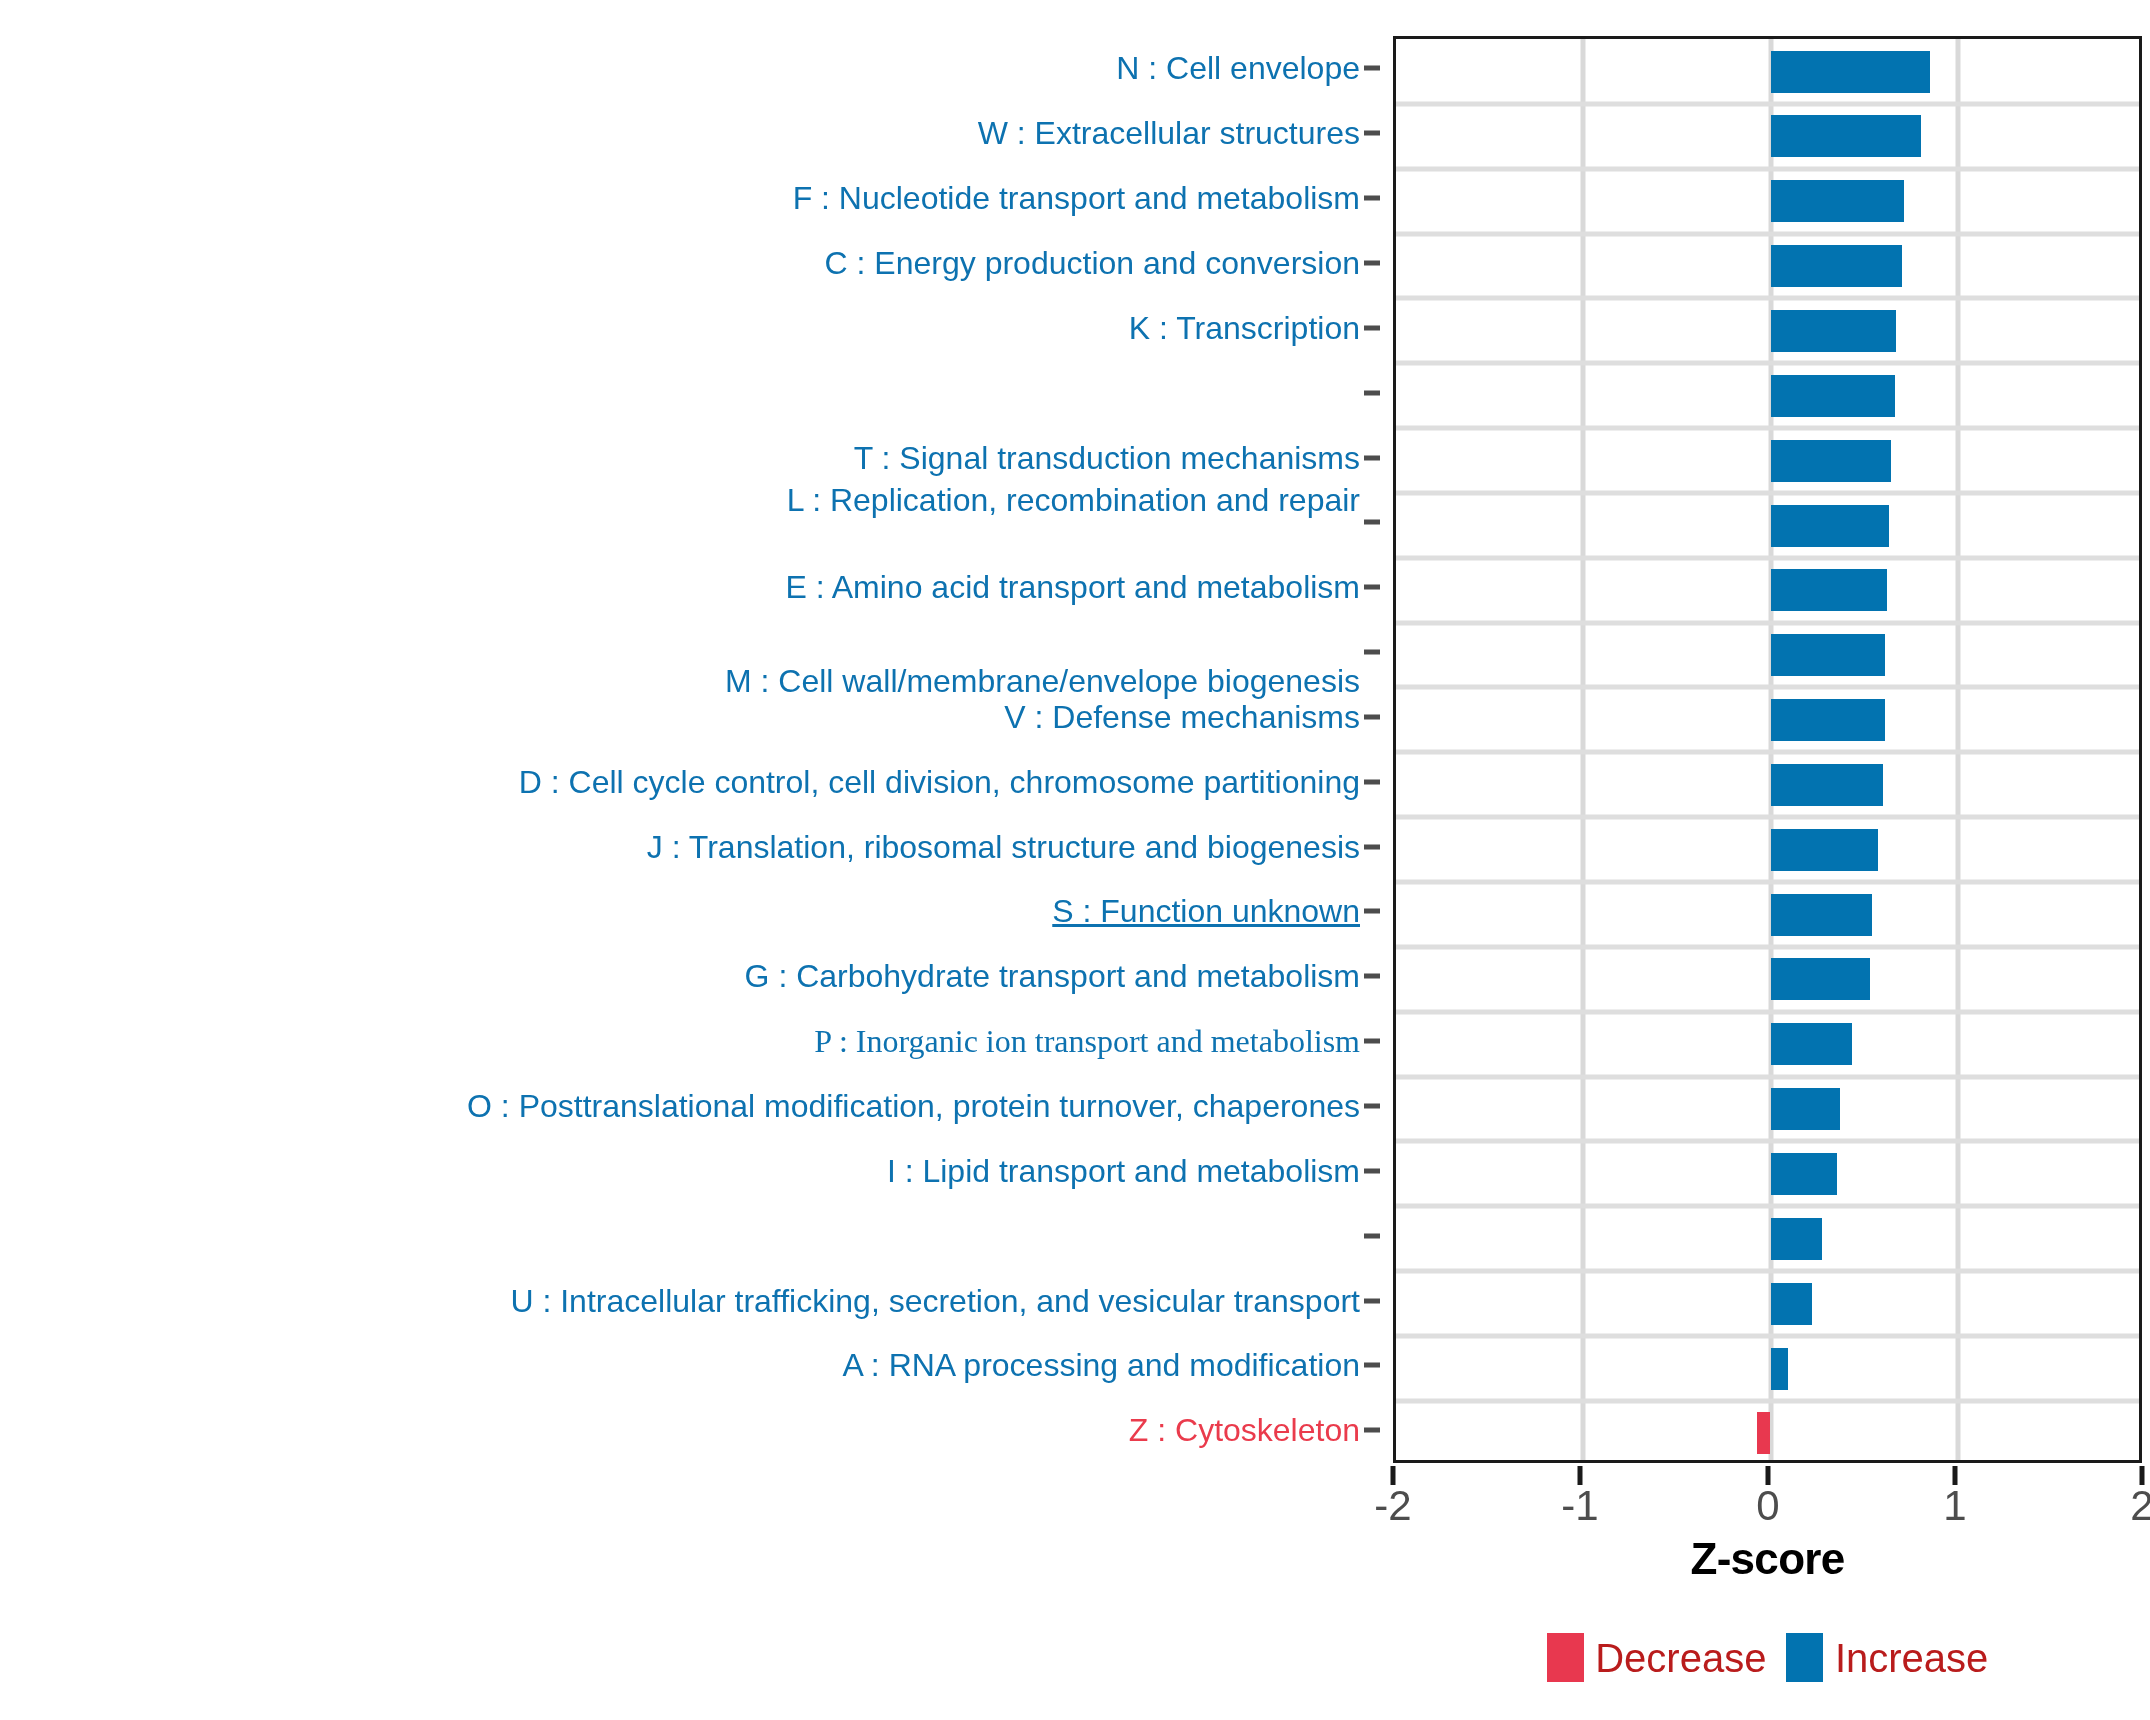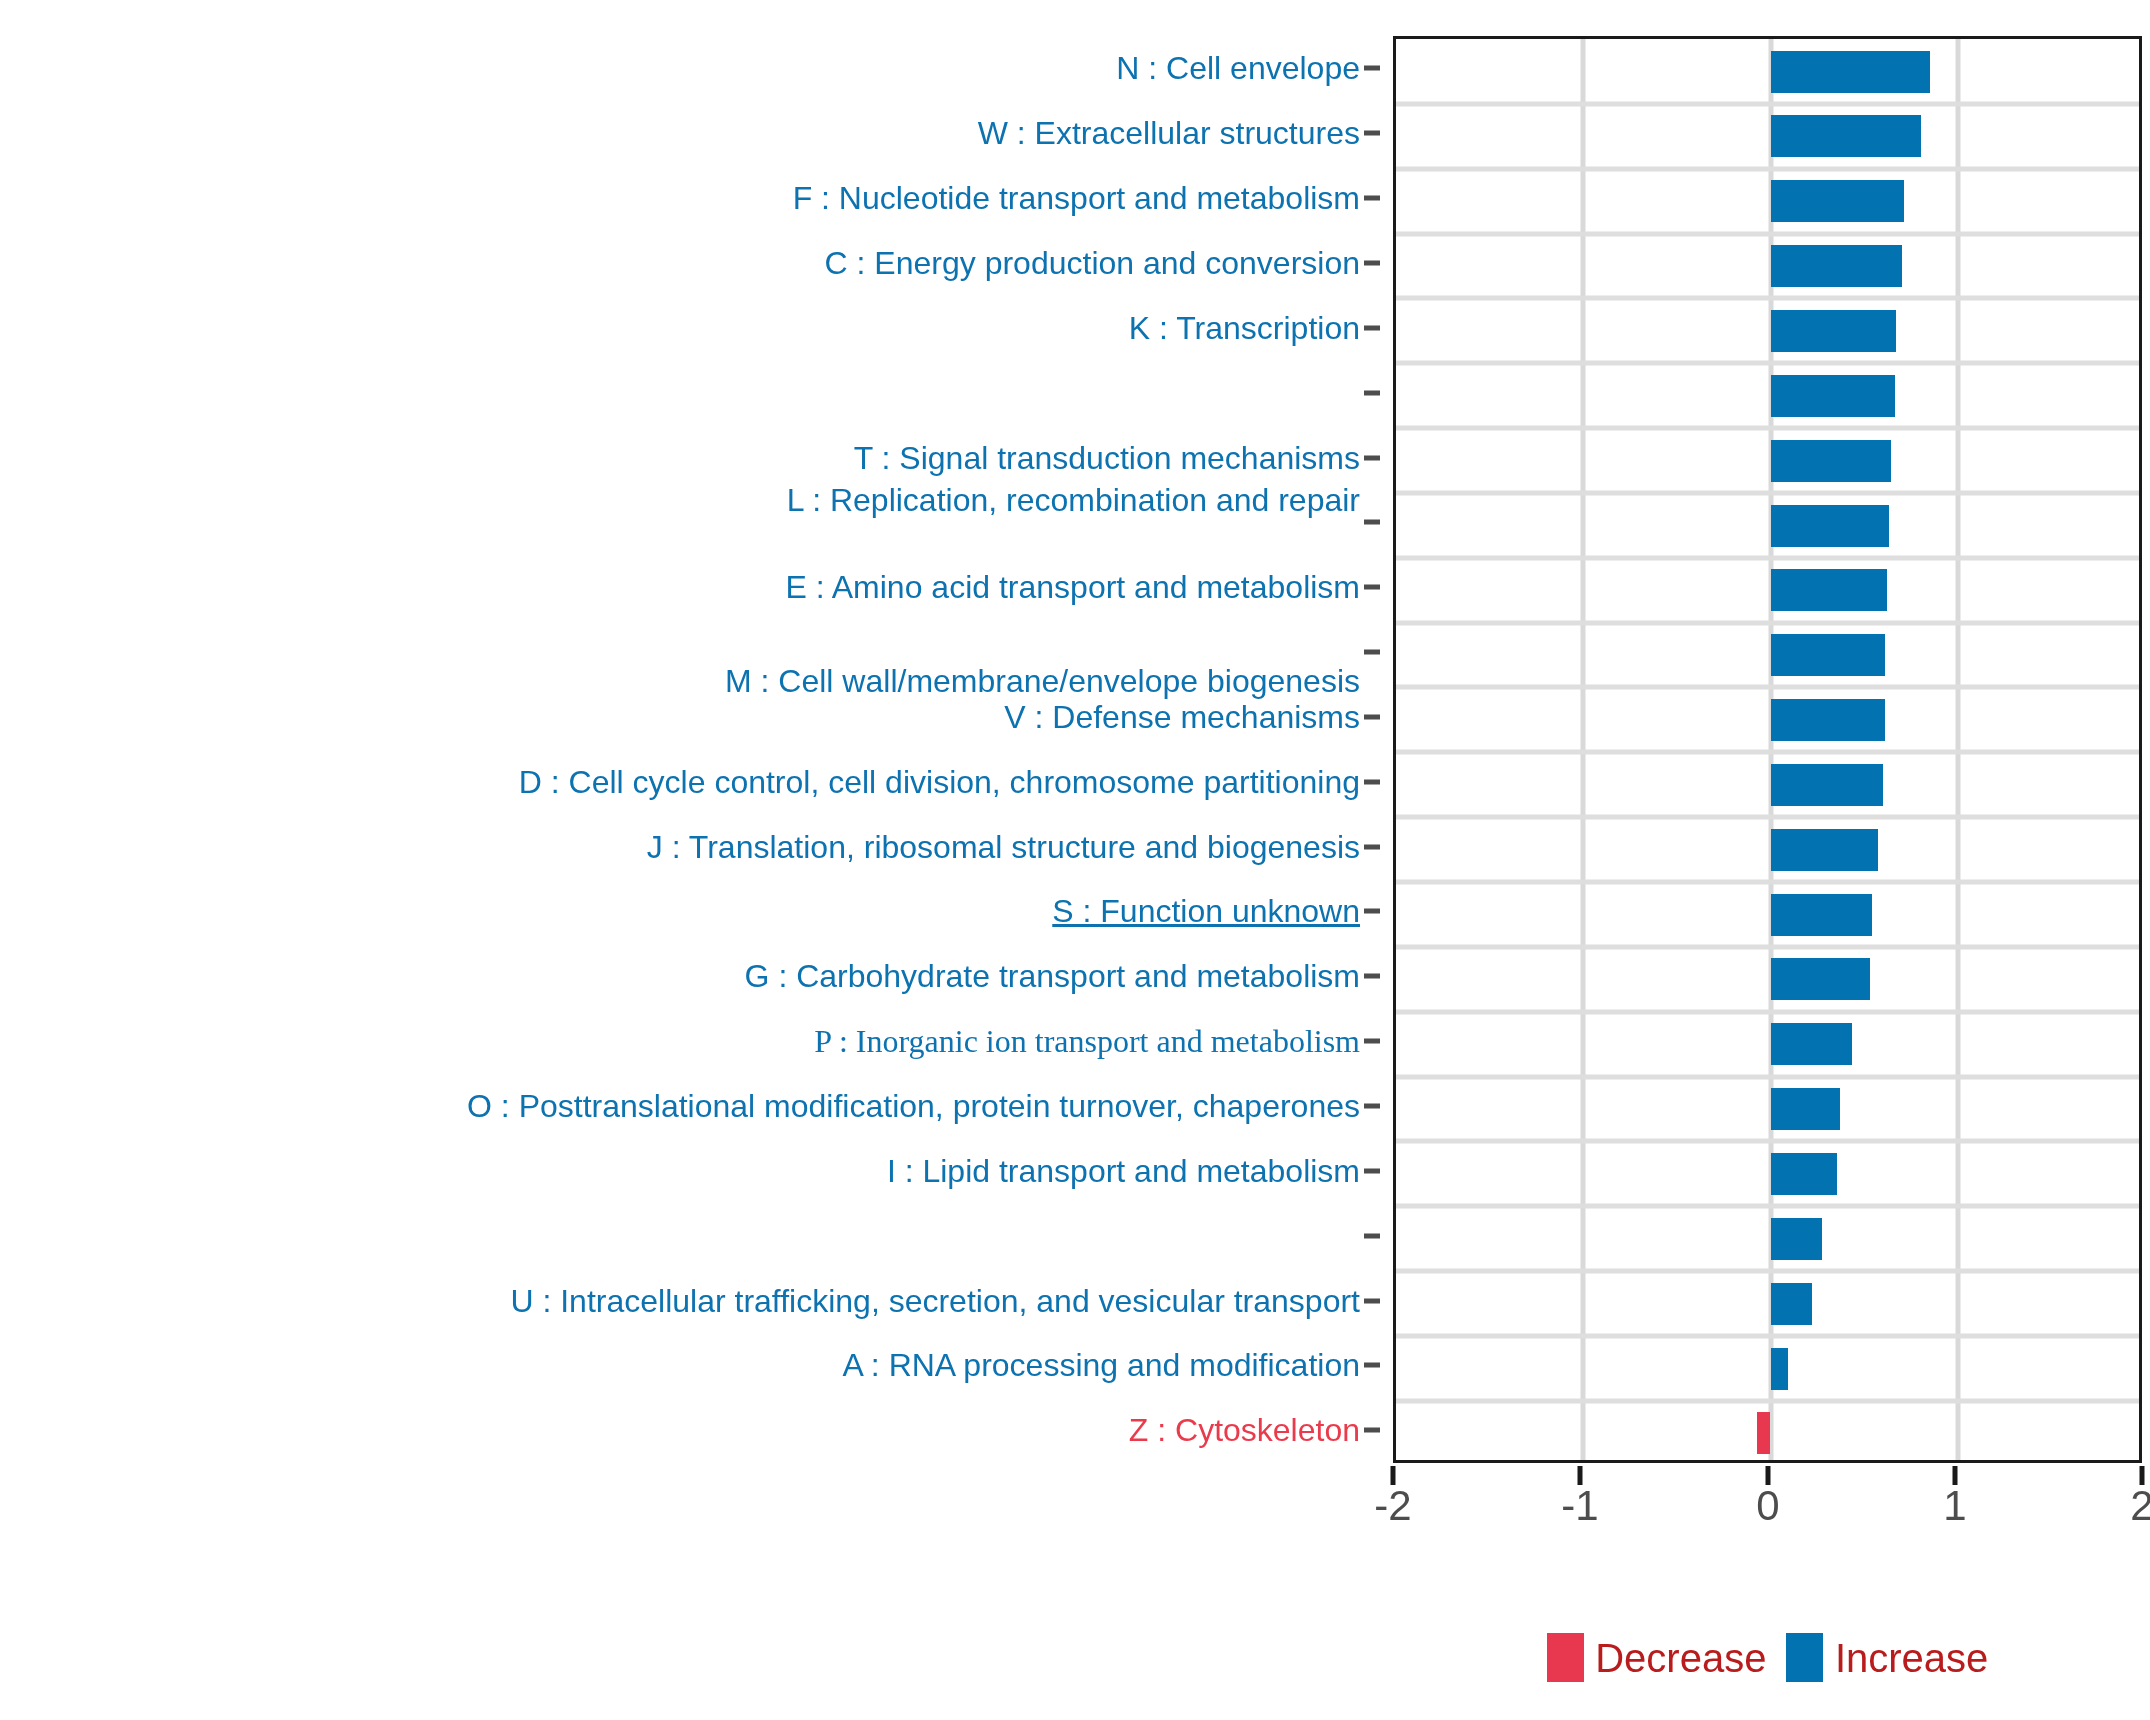--- a/index.html
+++ b/index.html
@@ -217,20 +217,21 @@
       <div class="xtick" style="left: 1580px;"></div>
       <div class="xticklabel" style="left: 1580px;">-1</div>
       <div class="xtick" style="left: 1768px;"></div>
       <div class="xticklabel" style="left: 1768px;">0</div>
       <div class="xtick" style="left: 1955px;"></div>
       <div class="xticklabel" style="left: 1955px;">1</div>
       <div class="xtick" style="left: 2142px;"></div>
       <div class="xticklabel" style="left: 2142px;">2</div>
     </div>
 
+  <div id="xaxis-title">Z-score</div>
 
   <div id="legend">
       <div class="legend-entry">
         <span class="legend-swatch" style="background: rgb(232, 56, 79);"></span>
         <span class="legend-label">Decrease</span>
       </div>
       <div class="legend-entry">
         <span class="legend-swatch" style="background: rgb(2, 115, 176);"></span>
         <span class="legend-label">Increase</span>
       </div>

